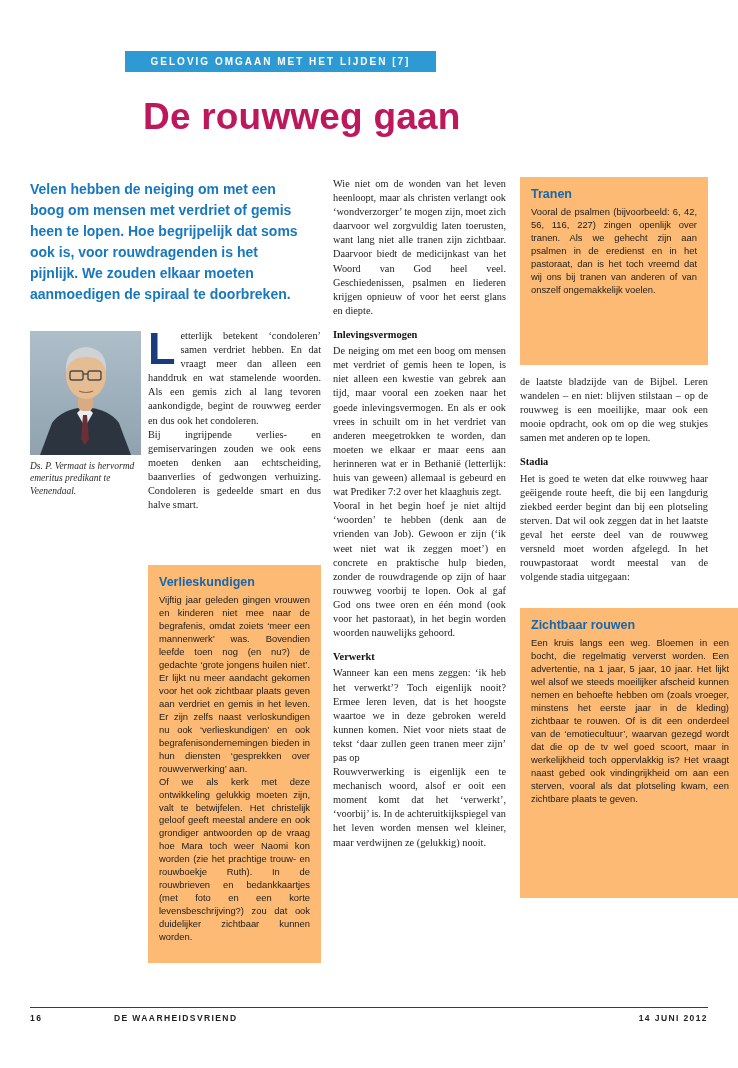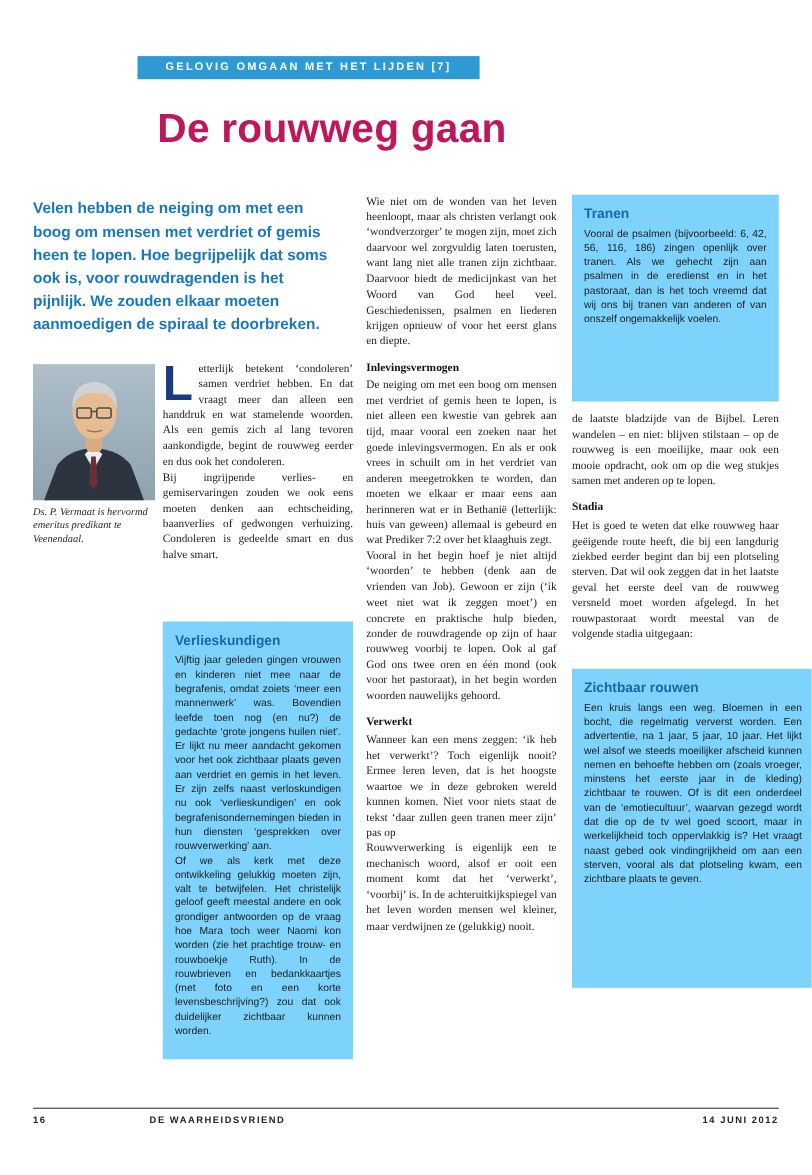--- a/index.html
+++ b/index.html
@@ -37,40 +37,40 @@
   .col3 { position:absolute; left:333px; top:177px; width:173px; }
   .col4 { position:absolute; left:520px; top:177px; width:188px; }
   .dropcap {
     float:left; font-family:"Liberation Sans", sans-serif; font-weight:bold;
     font-size:45px; line-height:36px; color:#1a3b7d; margin:2px 5px 0 0;
   }
   .col-heading {
     font-family:"Liberation Serif", serif; font-weight:bold; font-size:10.4px;
     color:#111; margin-top:10px; margin-bottom:2px; text-align:left;
   }
-  .info-box { background:#7dd3fc; padding:10px 11px 4px 11px; }
+  .info-box { background:#fdba74; padding:10px 11px 4px 11px; }
   .info-box h3 {
     font-family:"Liberation Sans", sans-serif; font-size:12.5px; font-weight:bold;
     color:#1767ab; margin-bottom:5px;
   }
   .info-box p {
     font-family:"Liberation Sans", sans-serif; font-size:9.4px; line-height:1.38;
     color:#1c1c1c; text-align:justify;
   }
   .box-verlieskundigen { position:absolute; left:148px; top:565px; width:173px; min-height:398px; }
   .box-tranen { width:188px; min-height:188px; }
   .box-zichtbaar { width:220px; min-height:290px; margin-top:24px; }
   .col4 .flow { margin-top:10px; }
   .footer-rule { position:absolute; left:30px; top:1007px; width:678px; border-top:1px solid #3a3a3a; }
   .footer-text {
     position:absolute; top:1013px; font-size:8.5px; letter-spacing:1.4px;
     text-transform:uppercase; color:#222; font-weight:bold;
   }
   .footer-page { left:30px; }
-  .footer-journal { left:136px; }
+  .footer-journal { left:114px; }
   .footer-date { right:30px; text-align:right; left:auto; }
 </style>
 </head>
 <body>
 
 <div class="page">
 
   <div class="series-bar">
     <span>Gelovig omgaan met het lijden [7]</span>
   </div>
@@ -126,21 +126,21 @@
     <p>De neiging om met een boog om mensen met verdriet of gemis heen te lopen, is niet alleen een kwestie van gebrek aan tijd, maar vooral een zoeken naar het goede inlevingsvermogen. En als er ook vrees in schuilt om in het verdriet van anderen meegetrokken te worden, dan moeten we elkaar er maar eens aan herinneren wat er in Bethanië (letterlijk: huis van geween) allemaal is gebeurd en wat Prediker 7:2 over het klaaghuis zegt.</p>
     <p>Vooral in het begin hoef je niet altijd ‘woorden’ te hebben (denk aan de vrienden van Job). Gewoon er zijn (‘ik weet niet wat ik zeggen moet’) en concrete en praktische hulp bieden, zonder de rouwdragende op zijn of haar rouwweg voorbij te lopen. Ook al gaf God ons twee oren en één mond (ook voor het pastoraat), in het begin worden woorden nauwelijks gehoord.</p>
     <h4 class="col-heading">Verwerkt</h4>
     <p>Wanneer kan een mens zeggen: ‘ik heb het verwerkt’? Toch eigenlijk nooit? Ermee leren leven, dat is het hoogste waartoe we in deze gebroken wereld kunnen komen. Niet voor niets staat de tekst ‘daar zullen geen tranen meer zijn’ pas op</p>
     <p>Rouwverwerking is eigenlijk een te mechanisch woord, alsof er ooit een moment komt dat het ‘verwerkt’, ‘voorbij’ is. In de achteruitkijkspiegel van het leven worden mensen wel kleiner, maar verdwijnen ze (gelukkig) nooit.</p>
   </div>
 
   <div class="col4">
     <div class="info-box box-tranen">
       <h3>Tranen</h3>
-      <p>Vooral de psalmen (bijvoorbeeld: 6, 42, 56, 116, 186) zingen openlijk over tranen. Als we gehecht zijn aan psalmen in de eredienst en in het pastoraat, dan is het toch vreemd dat wij ons bij tranen van anderen of van onszelf ongemakkelijk voelen.</p>
+      <p>Vooral de psalmen (bijvoorbeeld: 6, 42, 56, 116, 227) zingen openlijk over tranen. Als we gehecht zijn aan psalmen in de eredienst en in het pastoraat, dan is het toch vreemd dat wij ons bij tranen van anderen of van onszelf ongemakkelijk voelen.</p>
     </div>
     <div class="body-text flow">
       <p>de laatste bladzijde van de Bijbel. Leren wandelen – en niet: blijven stilstaan – op de rouwweg is een moeilijke, maar ook een mooie opdracht, ook om op die weg stukjes samen met anderen op te lopen.</p>
       <h4 class="col-heading">Stadia</h4>
       <p>Het is goed te weten dat elke rouwweg haar geëigende route heeft, die bij een langdurig ziekbed eerder begint dan bij een plotseling sterven. Dat wil ook zeggen dat in het laatste geval het eerste deel van de rouwweg versneld moet worden afgelegd. In het rouwpastoraat wordt meestal van de volgende stadia uitgegaan:</p>
     </div>
     <div class="info-box box-zichtbaar">
       <h3>Zichtbaar rouwen</h3>
       <p>Een kruis langs een weg. Bloemen in een bocht, die regelmatig ververst worden. Een advertentie, na 1 jaar, 5 jaar, 10 jaar. Het lijkt wel alsof we steeds moeilijker afscheid kunnen nemen en behoefte hebben om (zoals vroeger, minstens het eerste jaar in de kleding) zichtbaar te rouwen. Of is dit een onderdeel van de ‘emotiecultuur’, waarvan gezegd wordt dat die op de tv wel goed scoort, maar in werkelijkheid toch oppervlakkig is? Het vraagt naast gebed ook vindingrijkheid om aan een sterven, vooral als dat plotseling kwam, een zichtbare plaats te geven.</p>
     </div>

